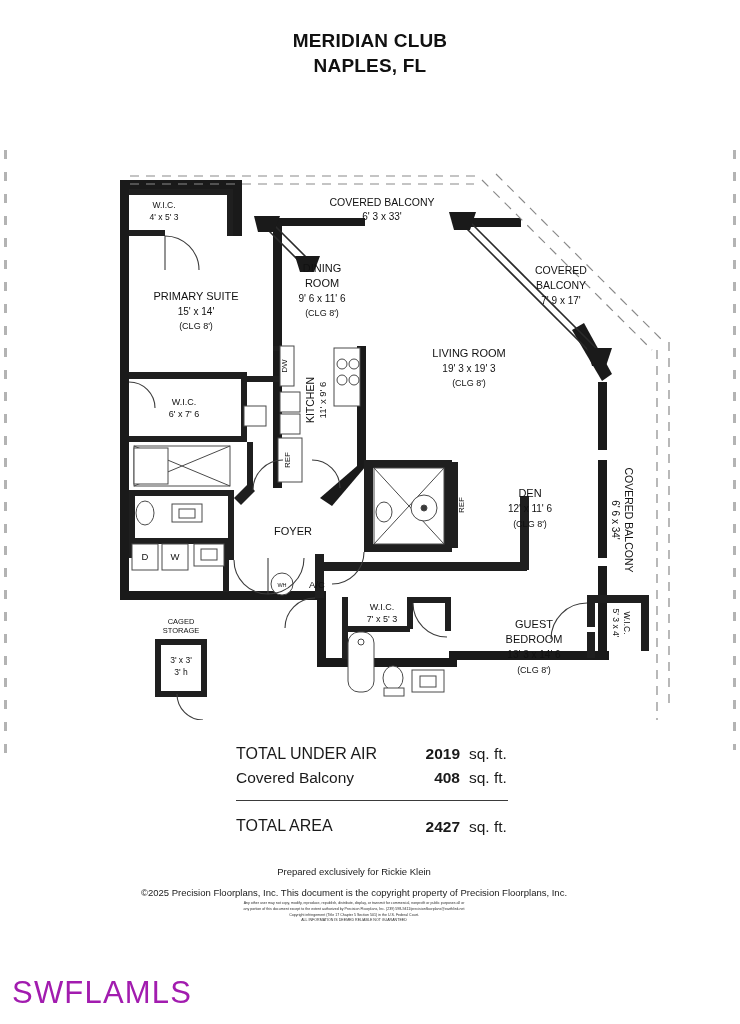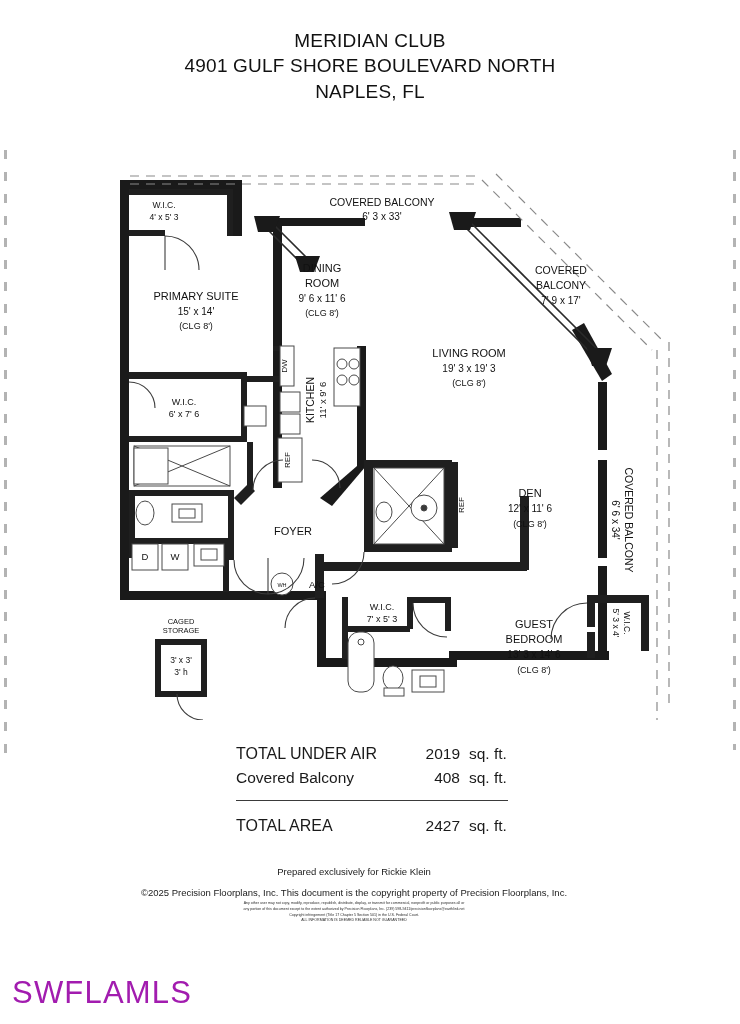--- a/index.html
+++ b/index.html
@@ -25,44 +25,44 @@
     position: absolute;
     top: 28px;
     left: 0;
     width: 740px;
     text-align: center;
     line-height: 1.34;
   }
   .title-block div {
     font-size: 19px;
     letter-spacing: 0.2px;
-    font-weight: 400;
+    font-weight: 700;
     color: #111;
   }
   .plan-wrap {
     position: absolute;
     top: 160px;
     left: 12px;
     width: 740px;
     height: 560px;
   }
   .totals {
     position: absolute;
     top: 742px;
     left: 236px;
     width: 290px;
   }
   .totals-row {
     display: flex;
-    align-items: flex-start;
+    align-items: center;
     font-size: 15.5px;
     line-height: 1.5;
   }
   .totals-row .lbl { flex: 0 0 172px; white-space: nowrap; }
-  .totals-row .num { flex: 0 0 52px; text-align: right; }
+  .totals-row .num { flex: 0 0 52px; text-align: right; font-weight: bold; }
   .totals-row .unit { padding-left: 9px; }
   .totals-row.caps .lbl { font-size: 16px; }
   .totals-rule {
     height: 1px;
     background: #3a3a3a;
     margin: 11px 0 13px 0;
     width: 272px;
   }
   .credits {
     position: absolute;
@@ -109,21 +109,20 @@
 </head>
 <body>
 
 <div id="sheet">
 
   <div class="edge-dashes"></div>
   <div class="edge-dashes right"></div>
 
   <div class="title-block">
     <div>MERIDIAN CLUB</div>
-    <div>4901 GULF SHORE BOULEVARD NORTH</div>
     <div>NAPLES, FL</div>
   </div>
 
   <div class="plan-wrap">
     <svg width="740" height="560" viewBox="0 0 740 560">
       <defs>
         <g id="doorswing"></g>
       </defs>
 
       <g fill="#1a1a1a">

